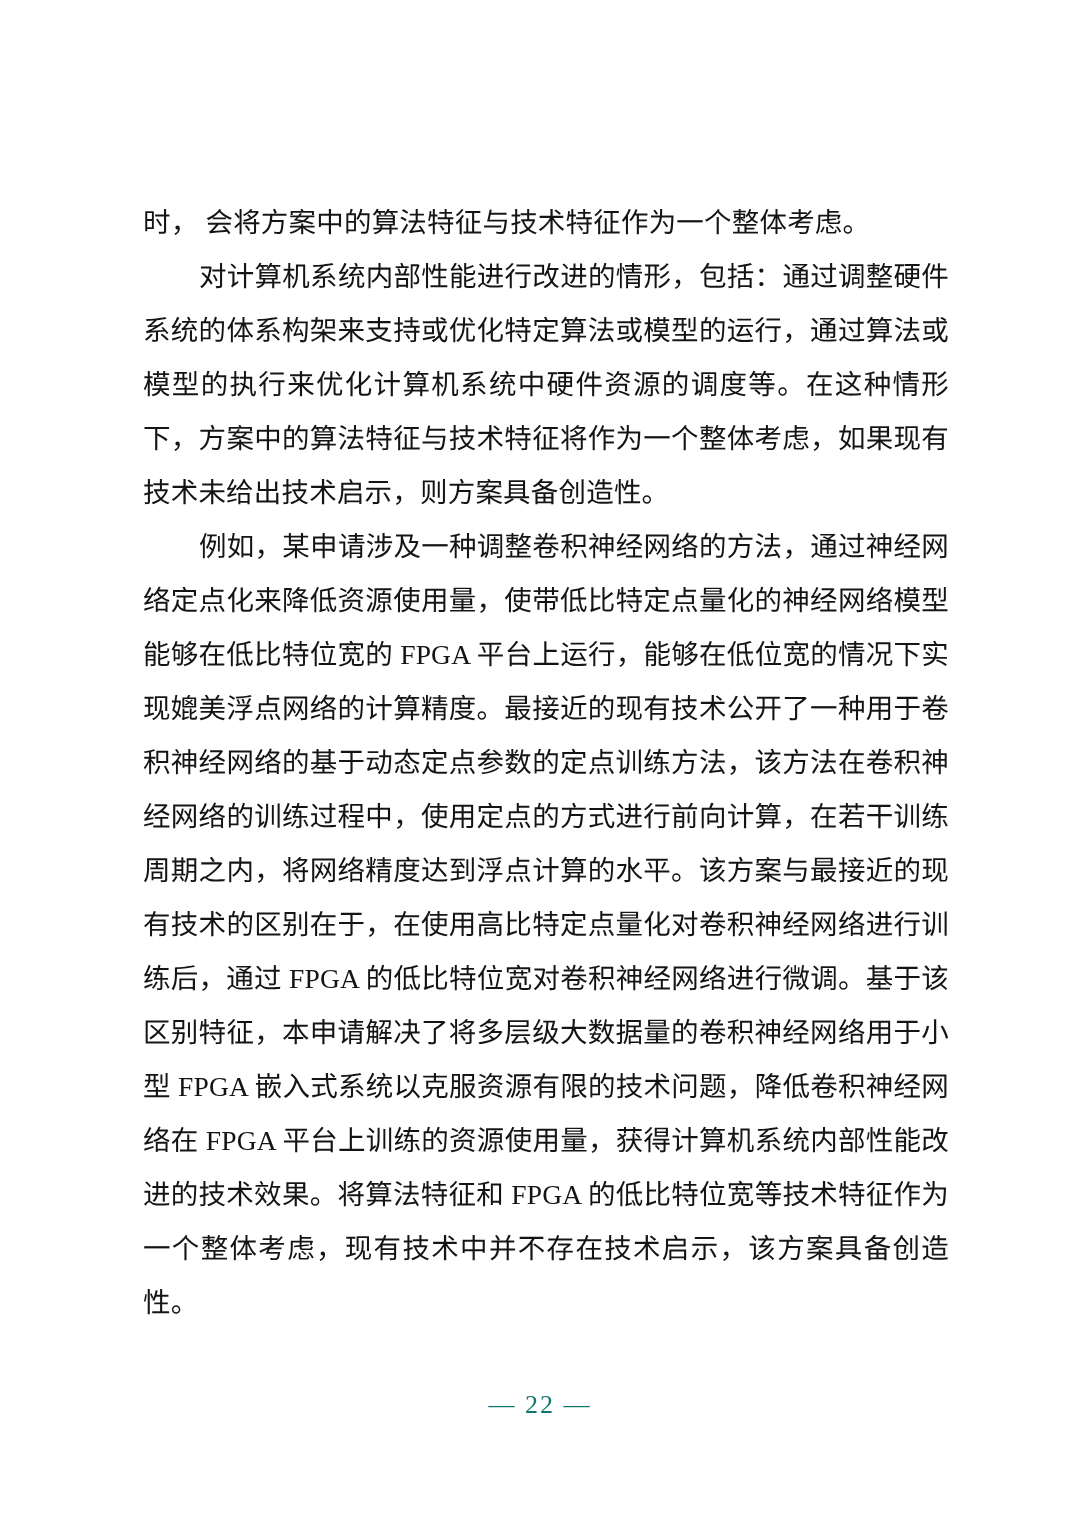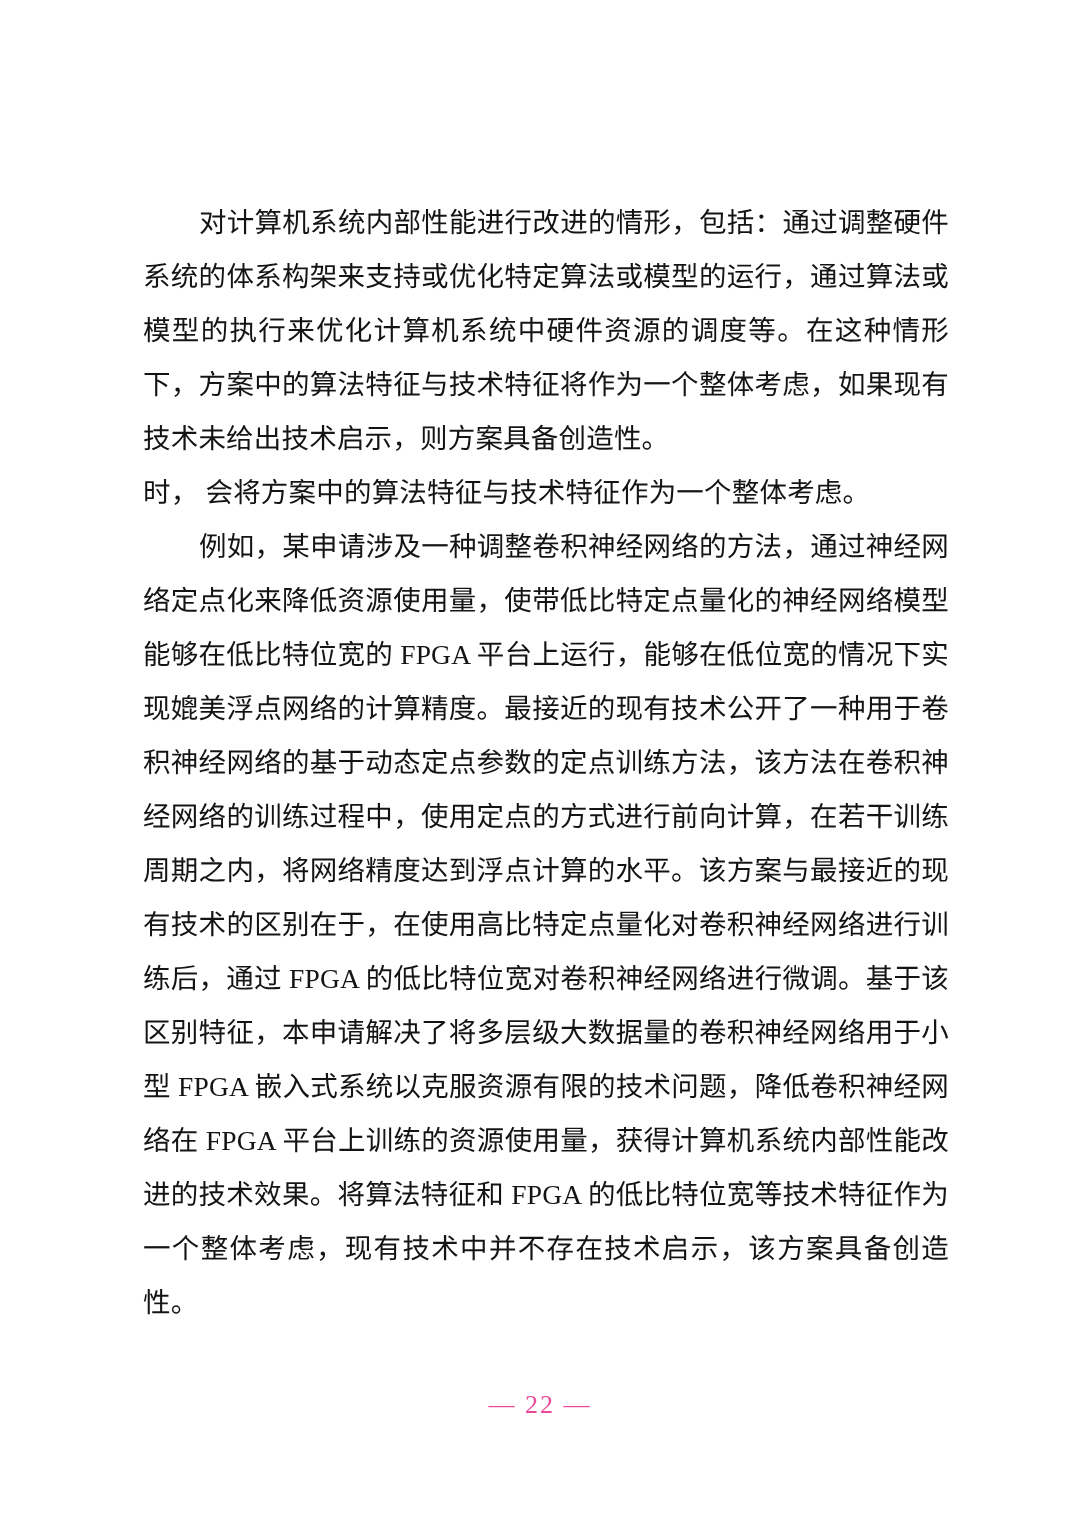--- a/index.html
+++ b/index.html
@@ -41,27 +41,27 @@
   .para.indent {
     text-indent: 56px;
   }
   .footer {
     position: absolute;
     left: 0;
     top: 1390px;
     width: 1080px;
     text-align: center;
     font-size: 26px;
-    color: #ec4899;
+    color: #0f766e;
     letter-spacing: 2px;
   }
 </style>
 </head>
 <body>
 
 <div class="page">
   <div class="content">
+    <p class="para">时， 会将方案中的算法特征与技术特征作为一个整体考虑。</p>
     <p class="para indent">对计算机系统内部性能进行改进的情形，包括：通过调整硬件系统的体系构架来支持或优化特定算法或模型的运行，通过算法或模型的执行来优化计算机系统中硬件资源的调度等。在这种情形下，方案中的算法特征与技术特征将作为一个整体考虑，如果现有技术未给出技术启示，则方案具备创造性。</p>
-    <p class="para">时， 会将方案中的算法特征与技术特征作为一个整体考虑。</p>
     <p class="para indent">例如，某申请涉及一种调整卷积神经网络的方法，通过神经网络定点化来降低资源使用量，使带低比特定点量化的神经网络模型能够在低比特位宽的 FPGA 平台上运行，能够在低位宽的情况下实现媲美浮点网络的计算精度。最接近的现有技术公开了一种用于卷积神经网络的基于动态定点参数的定点训练方法，该方法在卷积神经网络的训练过程中，使用定点的方式进行前向计算，在若干训练周期之内，将网络精度达到浮点计算的水平。该方案与最接近的现有技术的区别在于，在使用高比特定点量化对卷积神经网络进行训练后，通过 FPGA 的低比特位宽对卷积神经网络进行微调。基于该区别特征，本申请解决了将多层级大数据量的卷积神经网络用于小型 FPGA 嵌入式系统以克服资源有限的技术问题，降低卷积神经网络在 FPGA 平台上训练的资源使用量，获得计算机系统内部性能改进的技术效果。将算法特征和 FPGA 的低比特位宽等技术特征作为一个整体考虑，现有技术中并不存在技术启示，该方案具备创造性。</p>
   </div>
   <div class="footer">— 22 —</div>
 </div>
 
 </body></html>

